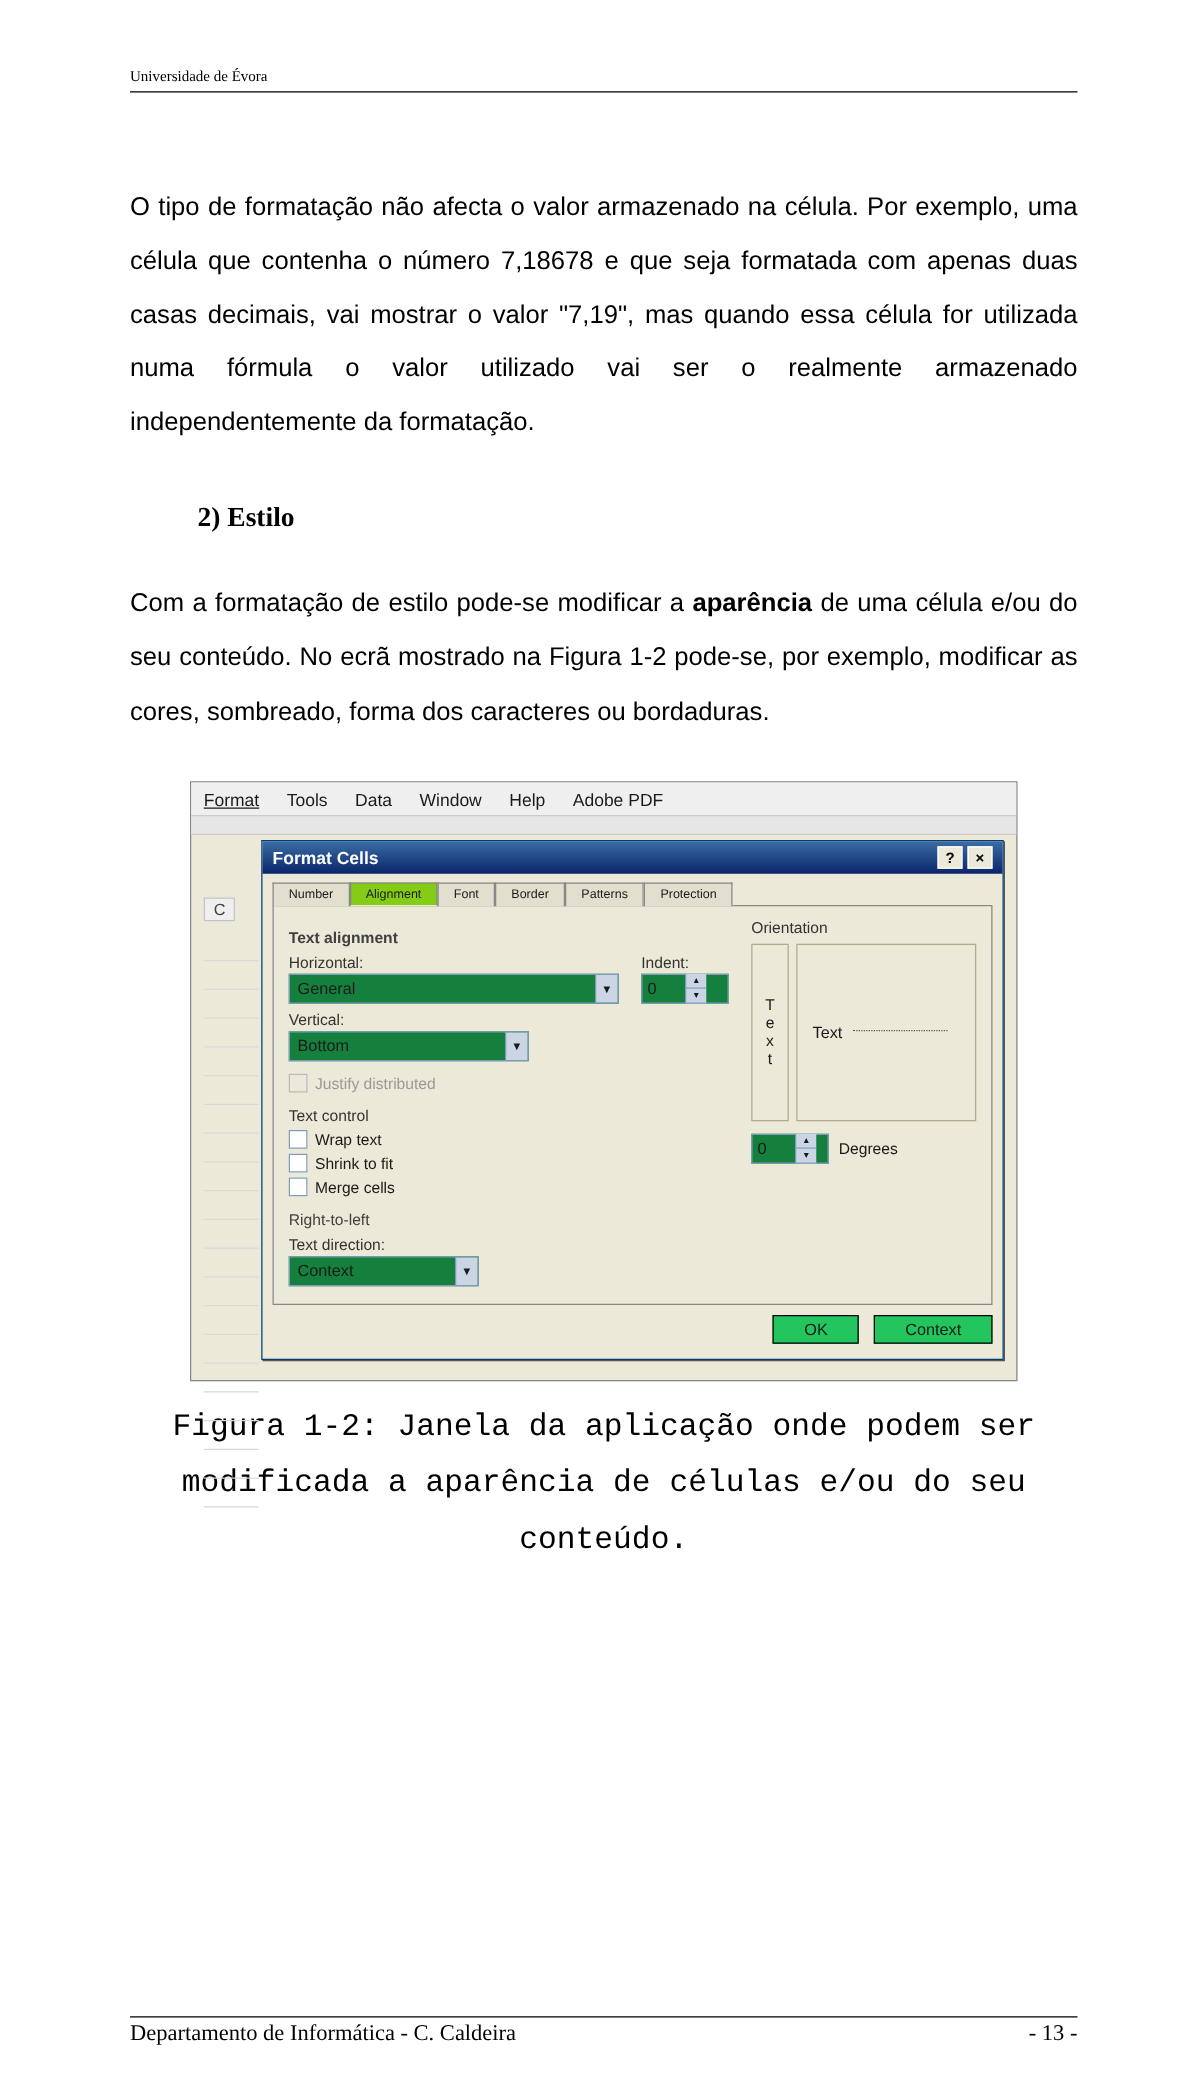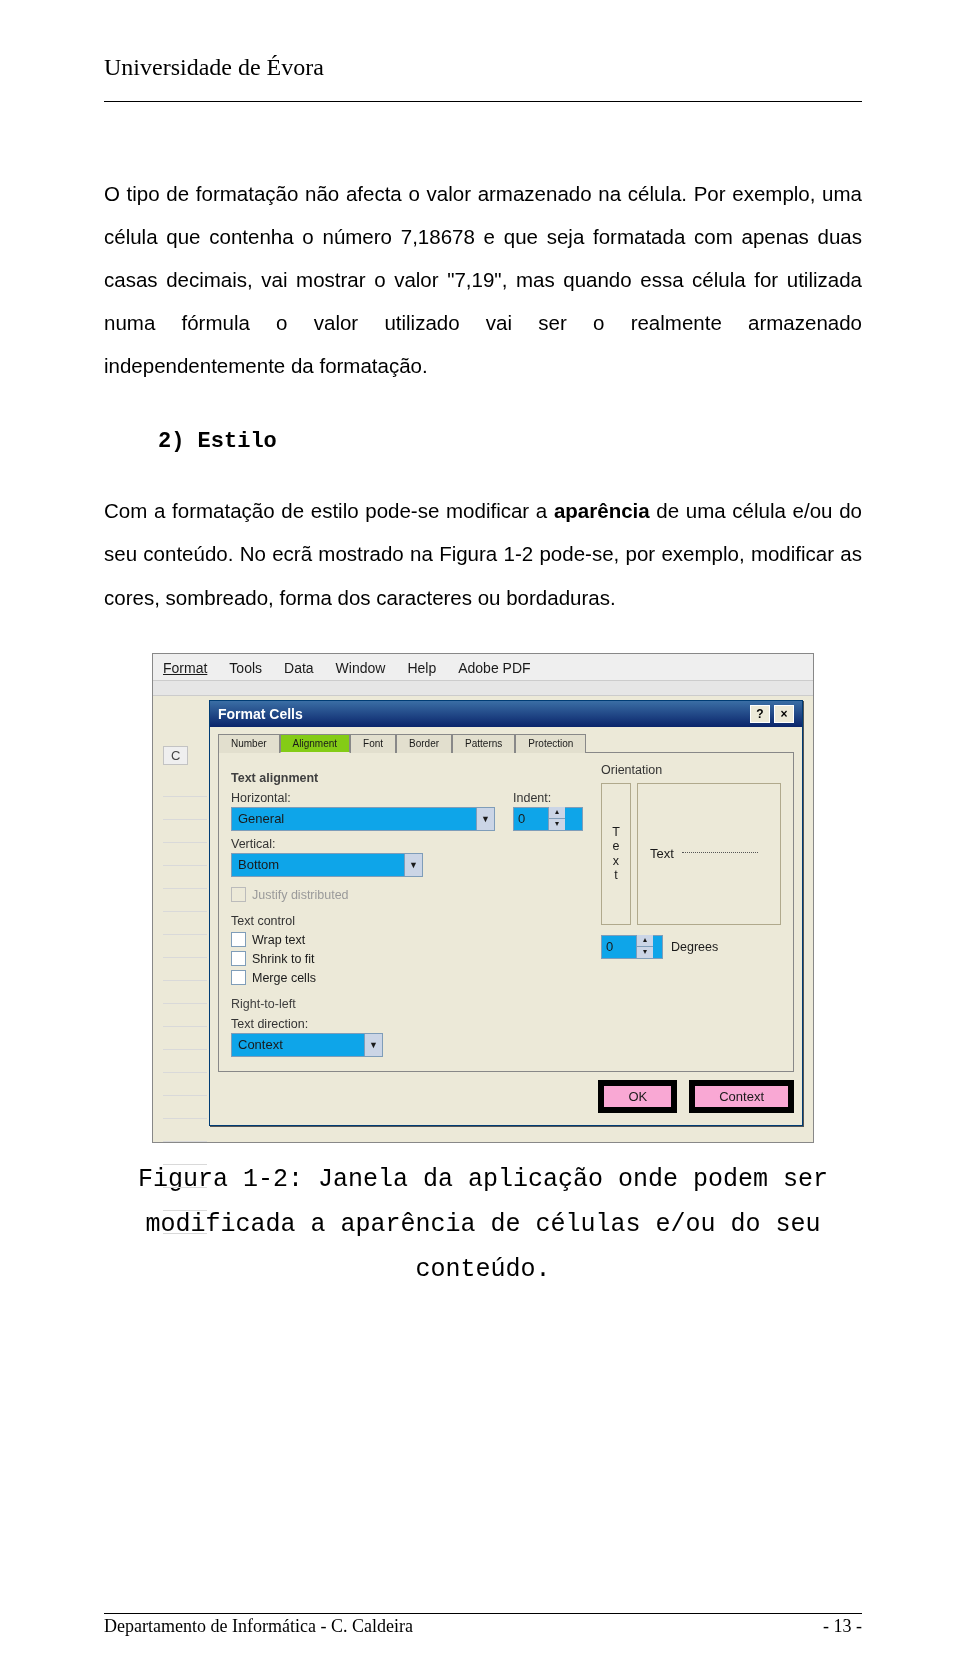--- a/index.html
+++ b/index.html
@@ -11,34 +11,34 @@
   .page{
     width:960px;
     min-height:1659px;
     margin:0;
     padding:54px 98px 40px 104px;
     box-sizing:border-box;
     position:relative;
   }
   .header-line{
     font-family:"Times New Roman",serif;
-    font-size:24px;
-    padding-bottom:20px;
+    font-size:12px;
+    padding-bottom:4px;
     border-bottom:1px solid #000;
   }
   .body-text{
     font-family:Arial,Helvetica,sans-serif;
     font-size:20.5px;
     line-height:2.1;
     text-align:justify;
     margin-top:70px;
   }
   .body-text p{margin:0 0 10px 0;}
   .heading{
-    font-family:Liberation Mono, monospace;
+    font-family:Liberation Serif, serif;
     font-size:22px;
     font-weight:bold;
     margin:32px 0 24px 54px;
   }
   
   .shot{
     width:660px;
     margin:34px auto 14px auto;
     background:#ece9d8;
     border:1px solid #888;
@@ -84,37 +84,37 @@
   .tab:not(.active){background:#e2dfce;}
   .dlg-body{
     border:1px solid #888;margin:0 8px 8px 8px;padding:10px 12px 14px 12px;background:#ece9d8;
   }
   .row{display:flex;gap:18px;}
   .group{
     border:1px solid #b0a98c;padding:10px 8px 10px 8px;position:relative;margin-top:8px;
   }
   .fld-label{font-size:12.5px;color:#333;margin:6px 0 2px 0;}
   .combo,.spin{
-    display:flex;align-items:center;background:#0ea5e9;border:1px solid #7f9db9;height:22px;
+    display:flex;align-items:center;background:#15803d;border:1px solid #7f9db9;height:22px;
   }
   .combo span.val{flex:1;padding:0 6px;font-size:13px;}
   .combo .btn,.spin .btn{
     width:17px;height:100%;background:#cbd5e6;border-left:1px solid #7f9db9;
     display:flex;align-items:center;justify-content:center;font-size:9px;
   }
   .spin .val{width:26px;padding:0 4px;font-size:13px;}
   .spin .updn{width:17px;display:flex;flex-direction:column;}
   .spin .updn div{height:11px;background:#cbd5e6;border-left:1px solid #7f9db9;border-bottom:1px solid #7f9db9;font-size:8px;line-height:9px;text-align:center;}
   .chk{display:flex;align-items:flex-end;gap:6px;font-size:12.5px;margin-top:4px;}
   .chk-box{width:13px;height:13px;background:#fff;border:1px solid #7f9db9;}
   .disabled{color:#9a9a9a;}
   .deg-row{display:flex;align-items:center;gap:8px;margin-top:10px;}
   .btnrow{display:flex;justify-content:flex-end;gap:12px;margin:4px 8px 12px 0;}
   .winbtn{
-    background:#f9a8d4;border:6px solid #000000;padding:3px 24px;font-size:13px;
+    background:#22c55e;border:1px solid #000000;padding:3px 24px;font-size:13px;
   }
   .col-letter{
     position:absolute;left:10px;top:92px;font-size:13px;color:#444;
     border:1px solid #c3c3c3;background:#efefef;padding:1px 7px;
   }
   .gridlines{
     position:absolute;left:10px;top:120px;width:44px;
   }
   .gridlines div{height:22px;border-bottom:1px solid #d9d9d9;}
   .caption{

